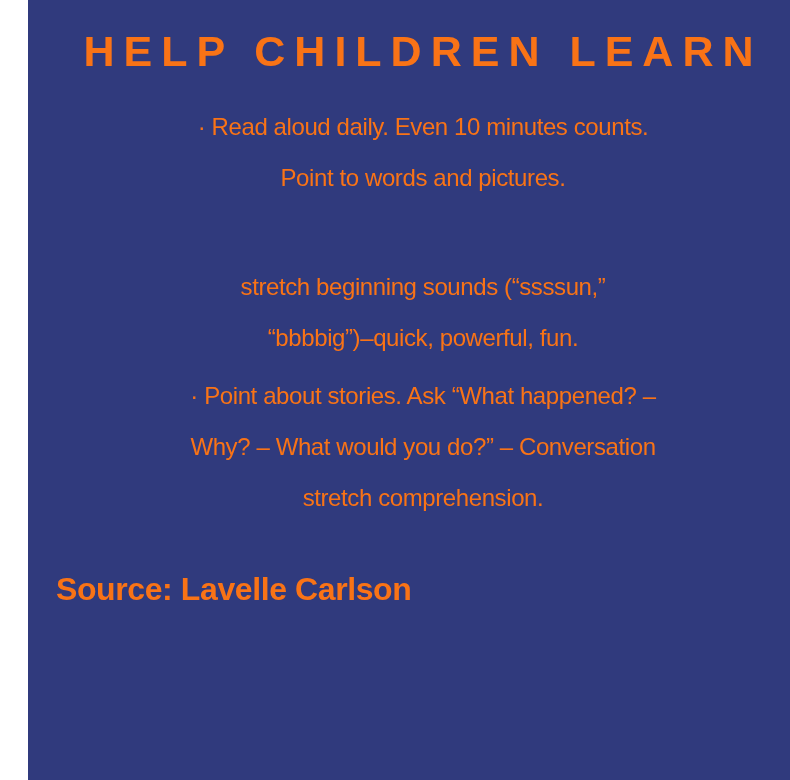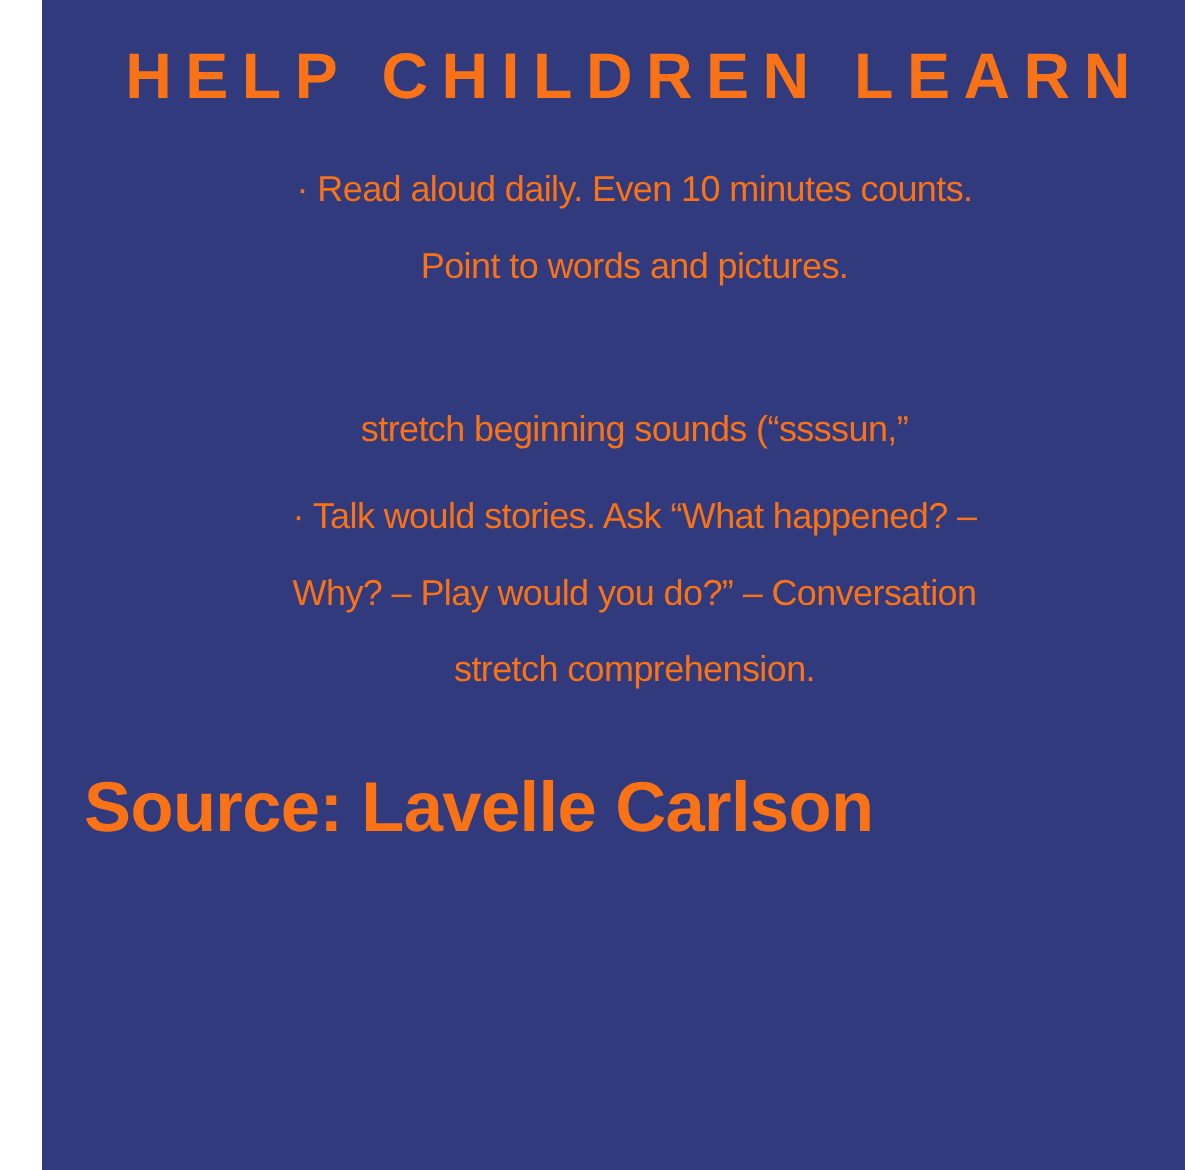--- a/index.html
+++ b/index.html
@@ -32,44 +32,45 @@
     letter-spacing: -0.4px;
     line-height: 51px;
     margin: 0 0 7px 0;
     text-align: center;
   }
   .bullet-line {
     white-space: nowrap;
   }
   .source-line {
     margin-top: 44px;
-    font-size: 47px;
+    font-size: 32px;
     font-weight: 700;
     letter-spacing: -0.4px;
     line-height: 44px;
     white-space: nowrap;
   }
 </style>
 </head>
 <body>
 
 <div class="panel">
   <h1 class="panel-title">HELP CHILDREN LEARN</h1>
 
   <p class="bullet-paragraph">
     <span class="bullet-line">· Read aloud daily. Even 10 minutes counts.</span><br>
     <span class="bullet-line">Point to words and pictures.</span>
   </p>
 
   <p class="bullet-paragraph">
     <br>
     <span class="bullet-line">stretch beginning sounds (“ssssun,”</span><br>
+    <span class="bullet-line">“bbbbig”)–quick, powerful, fun.</span>
   </p>
 
   <p class="bullet-paragraph">
-    <span class="bullet-line">· Talk would stories. Ask “What happened? –</span><br>
-    <span class="bullet-line">Why? – Play would you do?” – Conversation</span><br>
+    <span class="bullet-line">· Point about stories. Ask “What happened? –</span><br>
+    <span class="bullet-line">Why? – What would you do?” – Conversation</span><br>
     <span class="bullet-line">stretch comprehension.</span>
   </p>
 
 
   <div class="source-line">Source: Lavelle Carlson</div>
 </div>
 
 </body></html>

